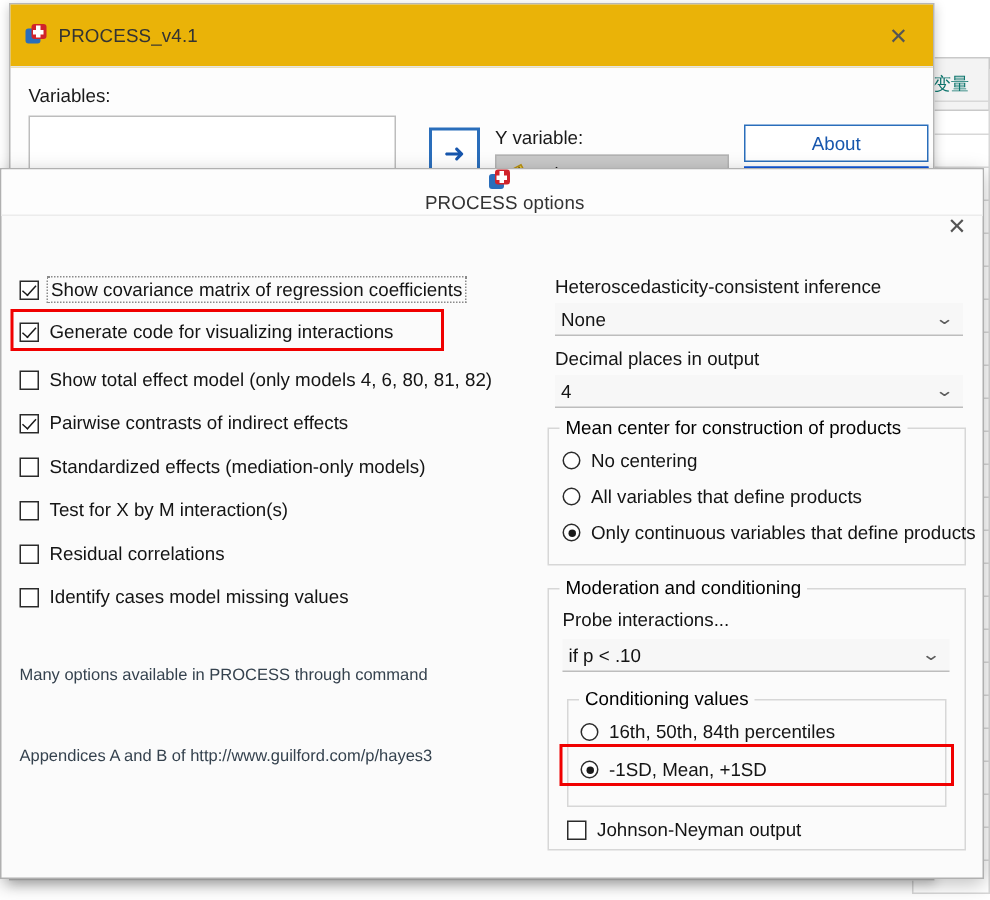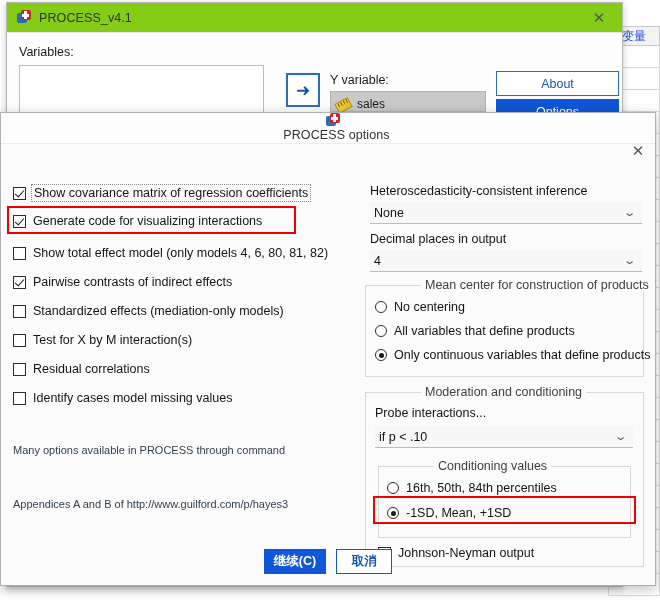--- a/index.html
+++ b/index.html
@@ -10,38 +10,38 @@
     background: #ffffff;
     font-family: "Liberation Sans", sans-serif;
     font-size: 12px;
     color: #1a1a1a;
   }
   #root { position: relative; width: 660px; height: 600px; background:#fff; }
 
   
   .sheet { position:absolute; inset:0; background:#ffffff; }
   .sheet-colhead {
-    position:absolute; top:26px; left:608px; width:52px; height:20px;
+    position:absolute; top:38px; left:608px; width:52px; height:36px;
     border:1px solid #c9c9c9; background:#f3f3f3;
     display:flex; align-items:center; justify-content:center;
-    font-size:12px; color:#1d4ed8;
+    font-size:12px; color:#0f766e;
   }
   .grid-rows { position:absolute; top:46px; left:608px; width:52px; }
   .grid-row { height:22px; border-bottom:1px solid #d8d8d8; border-left:1px solid #d8d8d8; border-right:1px solid #d8d8d8; }
   .rownum-col { position:absolute; top:30px; left:0px; width:16px; }
   .rownum { height:22px; font-size:8px; color:#9a9a9a; text-align:center; line-height:22px; }
 
   
   .win-process {
     position:absolute; left:6px; top:2px; width:617px; height:585px;
     background:#fdfdfd; border:1px solid #b6b6b6;
     box-shadow:0 2px 7px rgba(0,0,0,.22);
   }
   .win-titlebar {
-    height:30px; background:#84cc16; border-bottom:1px solid #e6e6e6;
+    height:42px; background:#eab308; border-bottom:1px solid #e6e6e6;
     display:flex; align-items:center; padding:0 6px 0 10px;
   }
   .win-title { font-size:12.5px; color:#333; margin-left:7px; letter-spacing:.1px; }
   .win-close {
     margin-left:auto; width:34px; height:26px; display:flex;
     align-items:center; justify-content:center; color:#555; font-size:15px;
   }
   .spss-ico { width:15px; height:15px; position:relative; flex:0 0 auto; }
   .spss-ico .b { position:absolute; left:0; top:3px; width:10px; height:10px; background:#2a6ebb; border-radius:2px;}
   .spss-ico .r { position:absolute; left:4px; top:0px; width:10px; height:10px; background:#d0232b; border-radius:2px;}
@@ -128,21 +128,21 @@
     border-bottom:1px solid #bdbdbd;
     display:flex; align-items:center; padding:0 8px 0 4px;
     font-size:12.5px; color:#141414;
   }
   .combo .cv { flex:1; }
   .combo .chev { color:#5d5d5d; font-size:11px; transform:scaleX(1.45); }
 
   .gbox { position:absolute; border:1px solid #d7d7d7; background:transparent; }
   .gbox-title {
     position:absolute; background:#fbfbfb; padding:0 4px;
-    font-size:12.5px; color:#404040;margin-left:48px;
+    font-size:12.5px; color:#000000;
   }
   .radio-row { position:absolute; display:flex; align-items:center; gap:7px; }
   .radio {
     width:12px; height:12px; border:1px solid #2b2b2b; border-radius:50%;
     background:#fff; position:relative; flex:0 0 auto;
   }
   .radio.sel::after {
     content:""; position:absolute; left:2.5px; top:2.5px; width:5px; height:5px;
     border-radius:50%; background:#1a1a1a;
   }
@@ -335,21 +335,17 @@
         <span class="radio sel"></span>
         <span class="chk-lbl">-1SD, Mean, +1SD</span>
       </div>
       <div class="redbox" style="left:372px; top:352px; width:263px; height:28px;"></div>
 
       <div class="chk-row" style="left:377px; top:402px;">
         <span class="cbox"></span>
         <span class="chk-lbl">Johnson-Neyman output</span>
       </div>
 
-      <div class="opt-footer">
-        <div class="zbtn primary">继续(C)</div>
-        <div class="zbtn">取消</div>
-      </div>
 
     </div>
   </div>
 
 </div>
 
 </body></html>

